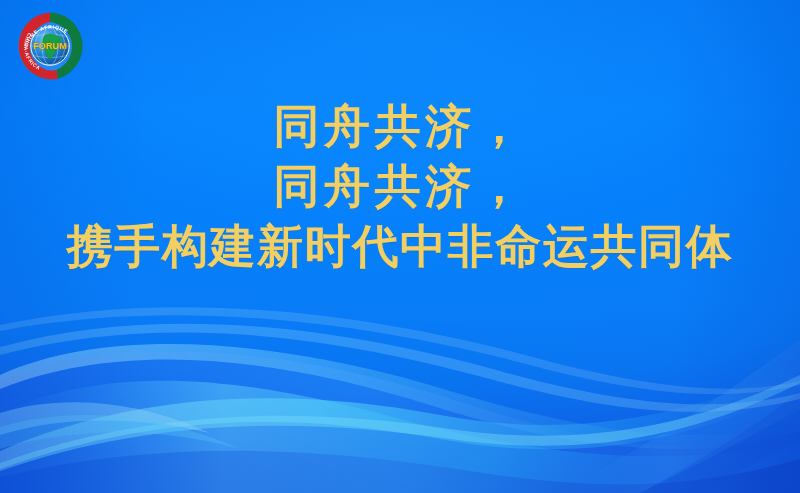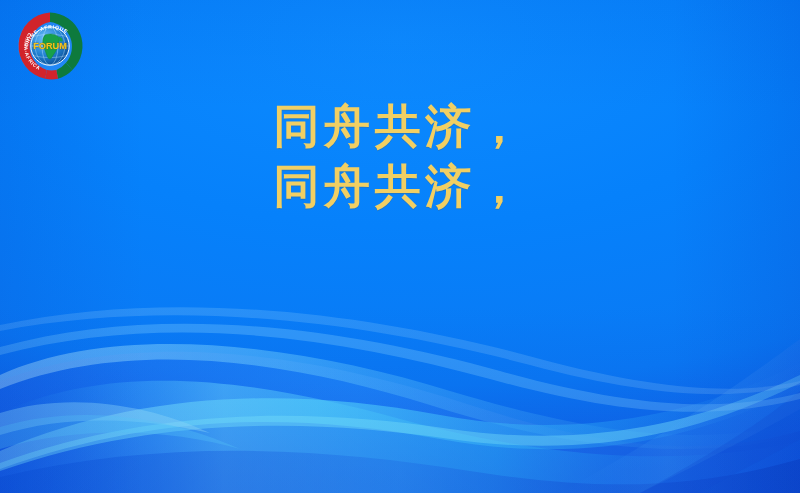--- a/index.html
+++ b/index.html
@@ -187,15 +187,16 @@
       <textPath href="#arcGreen" startOffset="8%">CHINE-AFRIQUE</textPath>
     </text>
     <text font-family="'Liberation Sans', sans-serif" font-size="6.2" font-weight="700" fill="#ffffff" letter-spacing="0.9">
       <textPath href="#arcRed" startOffset="6%">CHINA-AFRICA</textPath>
     </text>
   </svg>
 
   <div class="headline">
     <span class="line line-1">同舟共济，</span>
     <span class="line line-2">同舟共济，</span>
+    <span class="line line-3">携手构建新时代中非命运共同体</span>
   </div>
 
 </div>
 
 </body></html>

